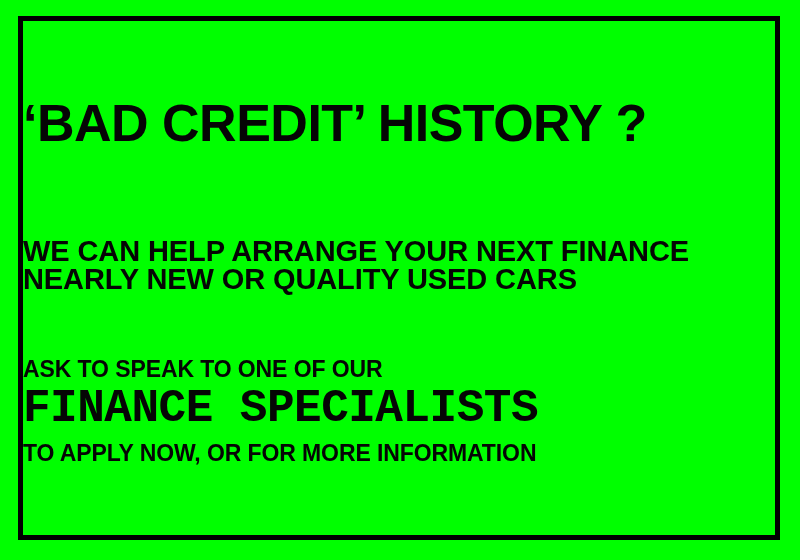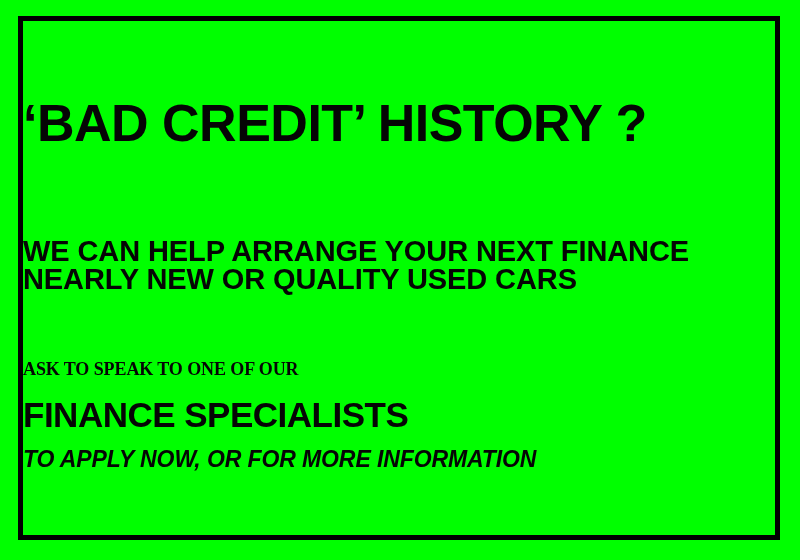--- a/index.html
+++ b/index.html
@@ -84,42 +84,41 @@
 
   
   .cta-block {
     position: absolute;
     left: 0;
     right: 0;
     top: 334px;
   }
 
   .cta-lead {
-    font-size: 18px;
+    font-size: 23px;
     line-height: 28px;
     letter-spacing: -0.1px;
     font-stretch: condensed;
-    font-family: Liberation Serif, serif;
   }
 
   .cta-emphasis {
-    font-size: 35px;
+    font-size: 46px;
     line-height: 52px;
     letter-spacing: -0.5px;
     font-stretch: condensed;
-    margin-top: 6px;
+    margin-top: 0;
+    font-family: Liberation Mono, monospace;
   }
 
   .cta-tail {
     font-size: 23px;
     line-height: 28px;
     letter-spacing: -0.1px;
     font-stretch: condensed;
     margin-top: 4px;
-    font-style: italic;
   }
 </style>
 </head>
 <body>
 
 <div id="poster">
 
   <div id="poster-border"></div>
 
   <div id="poster-content">

